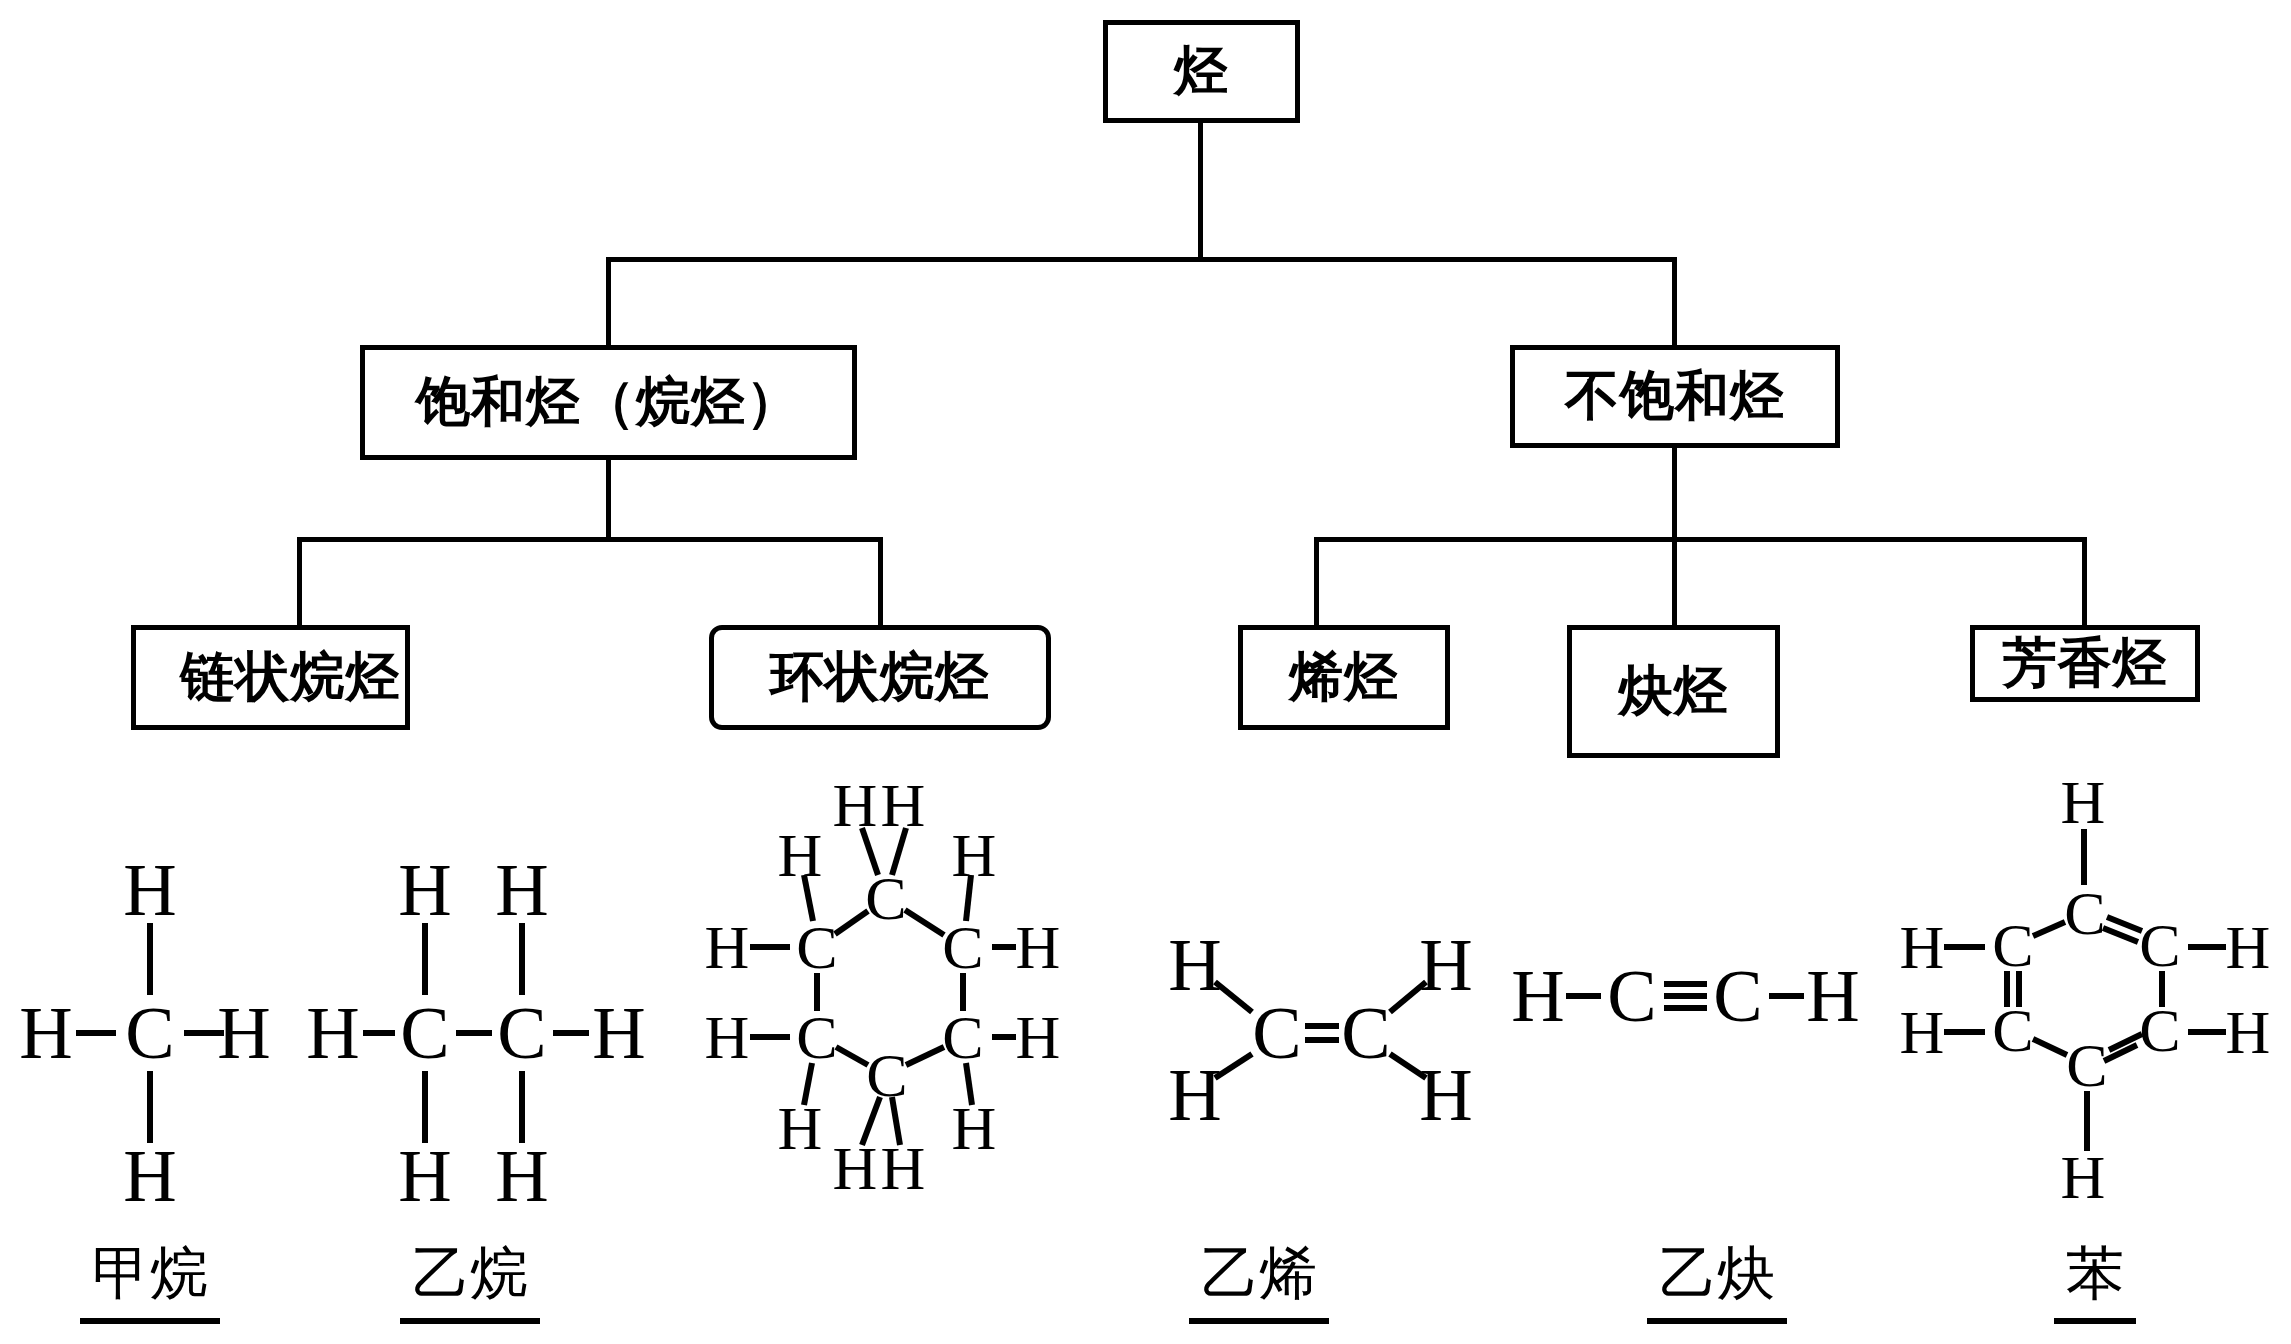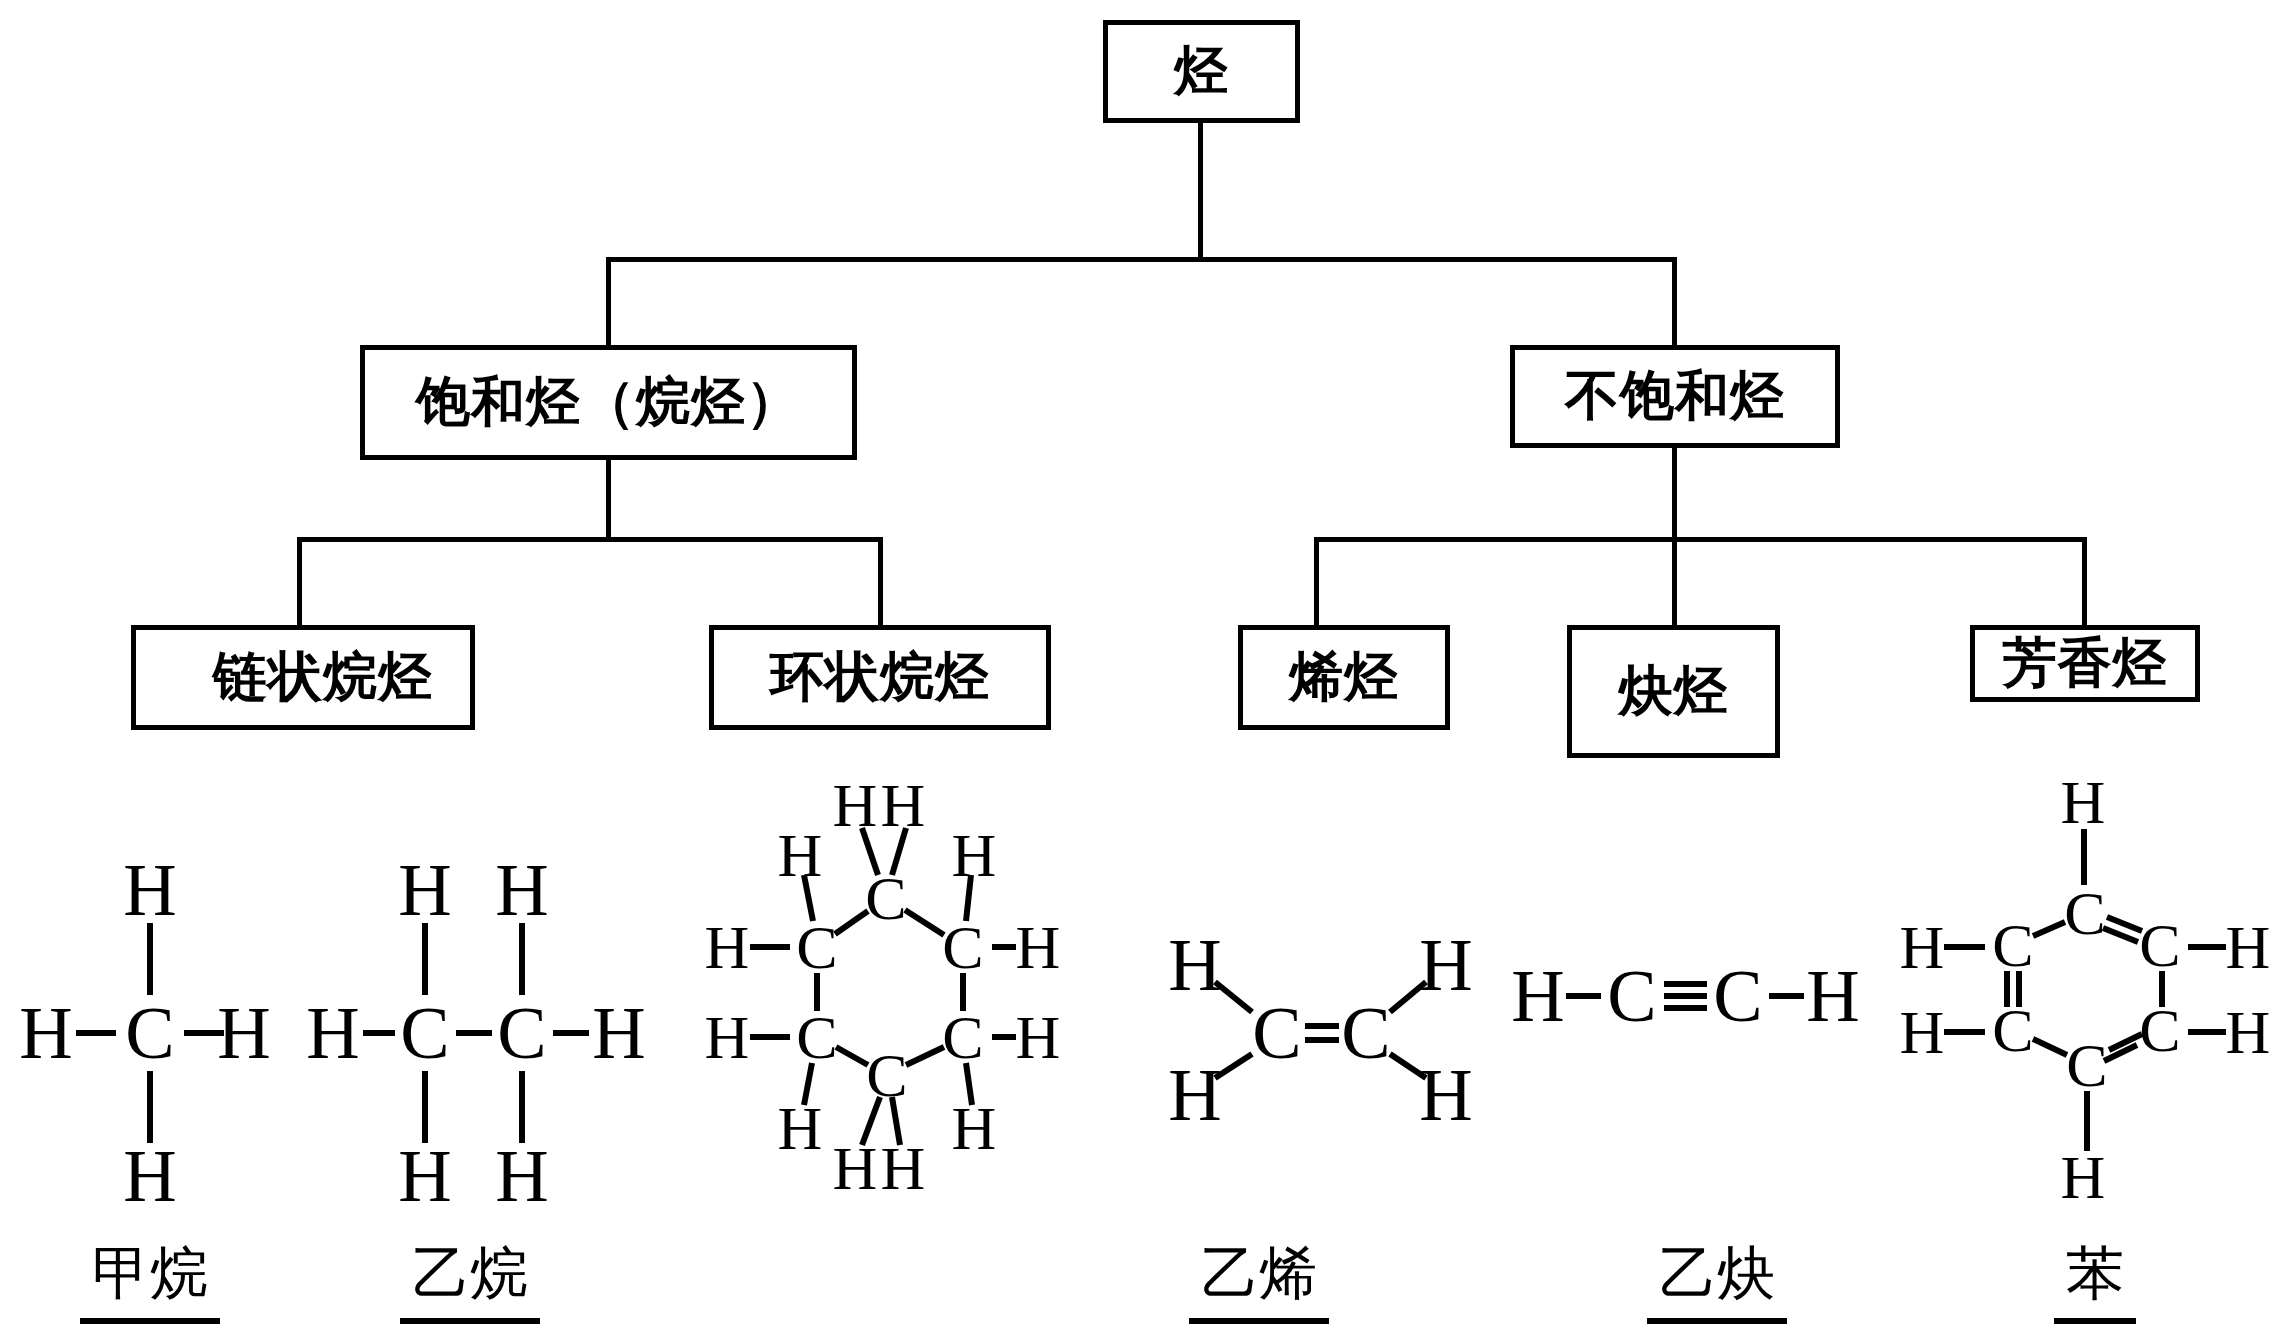--- a/index.html
+++ b/index.html
@@ -68,23 +68,23 @@
   <div class="vline" style="left:1314px;top:537px;height:88px;"></div>
   <div class="vline" style="left:1672px;top:537px;height:88px;"></div>
   <div class="vline" style="left:2082px;top:537px;height:88px;"></div>
 
   <div class="node" style="left:1103px;top:20px;width:197px;height:103px;">烃</div>
 
   <div class="node" style="left:360px;top:345px;width:497px;height:115px;">饱和烃（烷烃）</div>
 
   <div class="node" style="left:1510px;top:345px;width:330px;height:103px;">不饱和烃</div>
 
-  <div class="node" style="left:131px;top:625px;width:344px;height:105px;padding-left:40px;">链状烷烃</div>
-
-  <div class="node" style="left:709px;top:625px;width:342px;height:105px;">环状烷烃</div>
+  <div class="node" style="left:131px;top:625px;width:279px;height:105px;padding-left:40px;">链状烷烃</div>
+
+  <div class="node" style="left:709px;top:625px;width:342px;height:105px;border-radius:13px;">环状烷烃</div>
 
   <div class="node" style="left:1238px;top:625px;width:212px;height:105px;">烯烃</div>
 
   <div class="node" style="left:1567px;top:625px;width:213px;height:133px;">炔烃</div>
 
   <div class="node" style="left:1970px;top:625px;width:230px;height:77px;">芳香烃</div>
 
   <svg class="mol" style="left:15px;top:855px;" width="260" height="350" viewBox="0 0 260 350">
       <line x1="135" y1="68" x2="135" y2="140"></line>
       <line x1="135" y1="216" x2="135" y2="288"></line>

